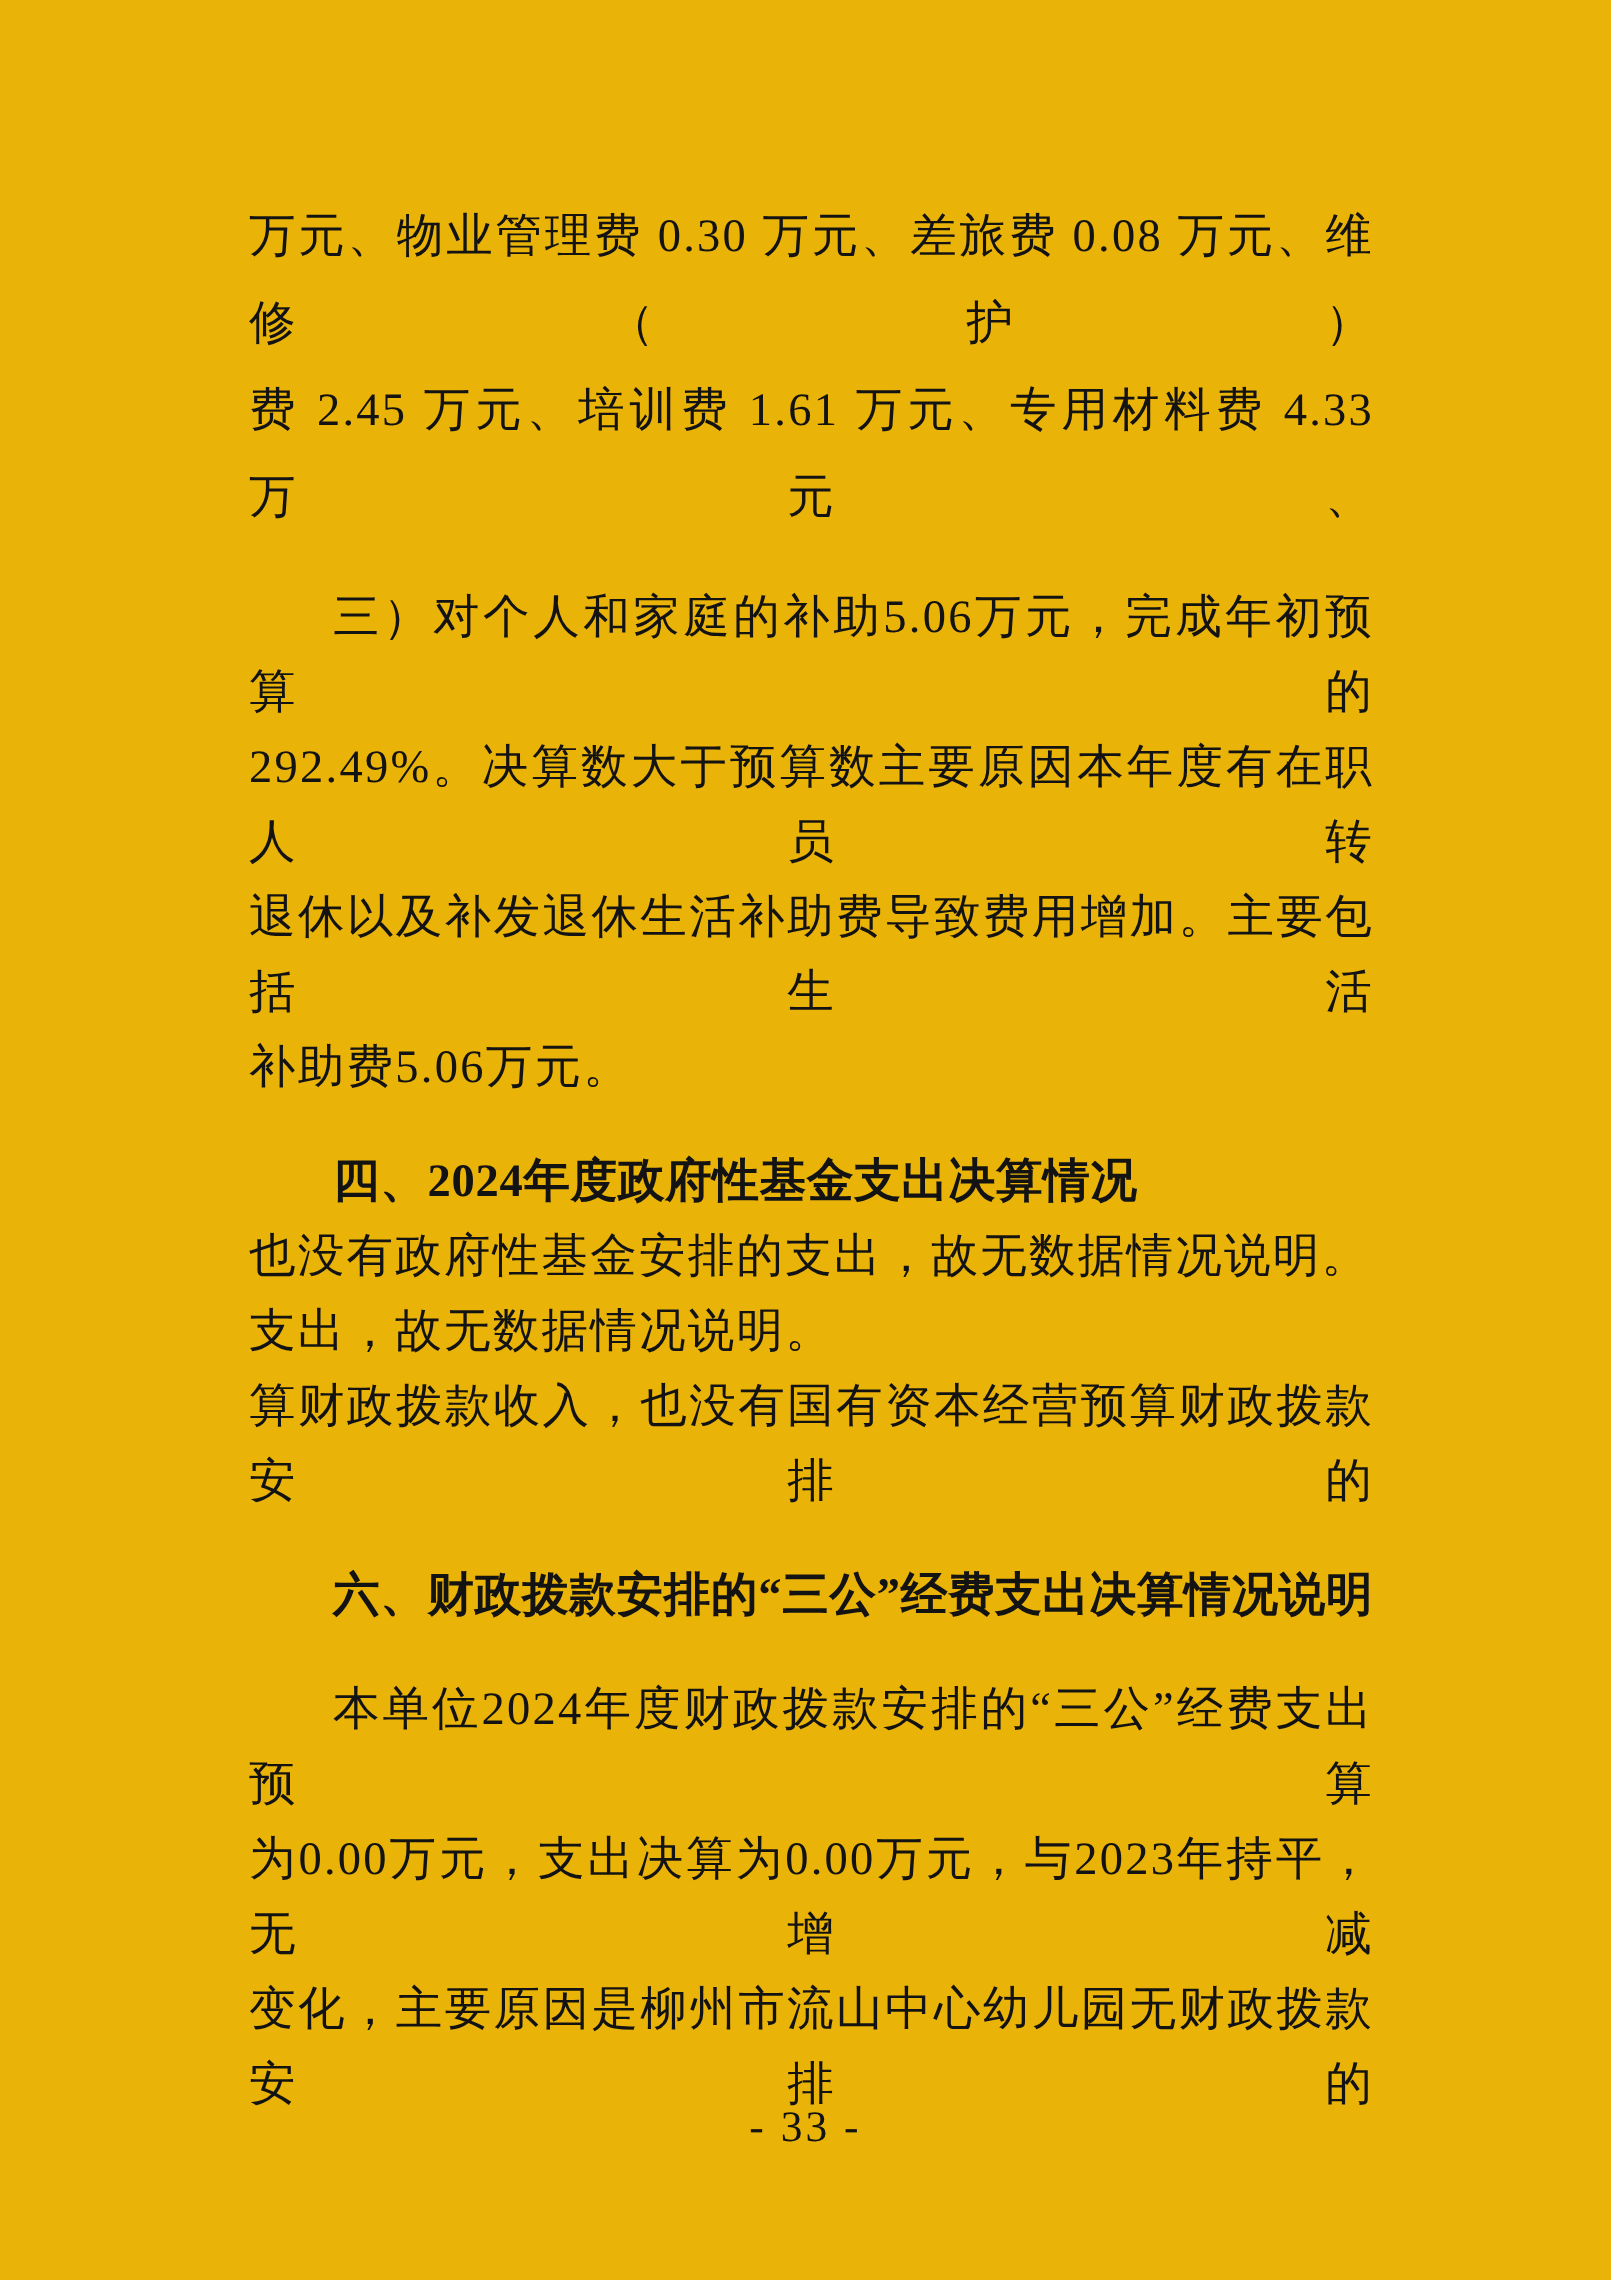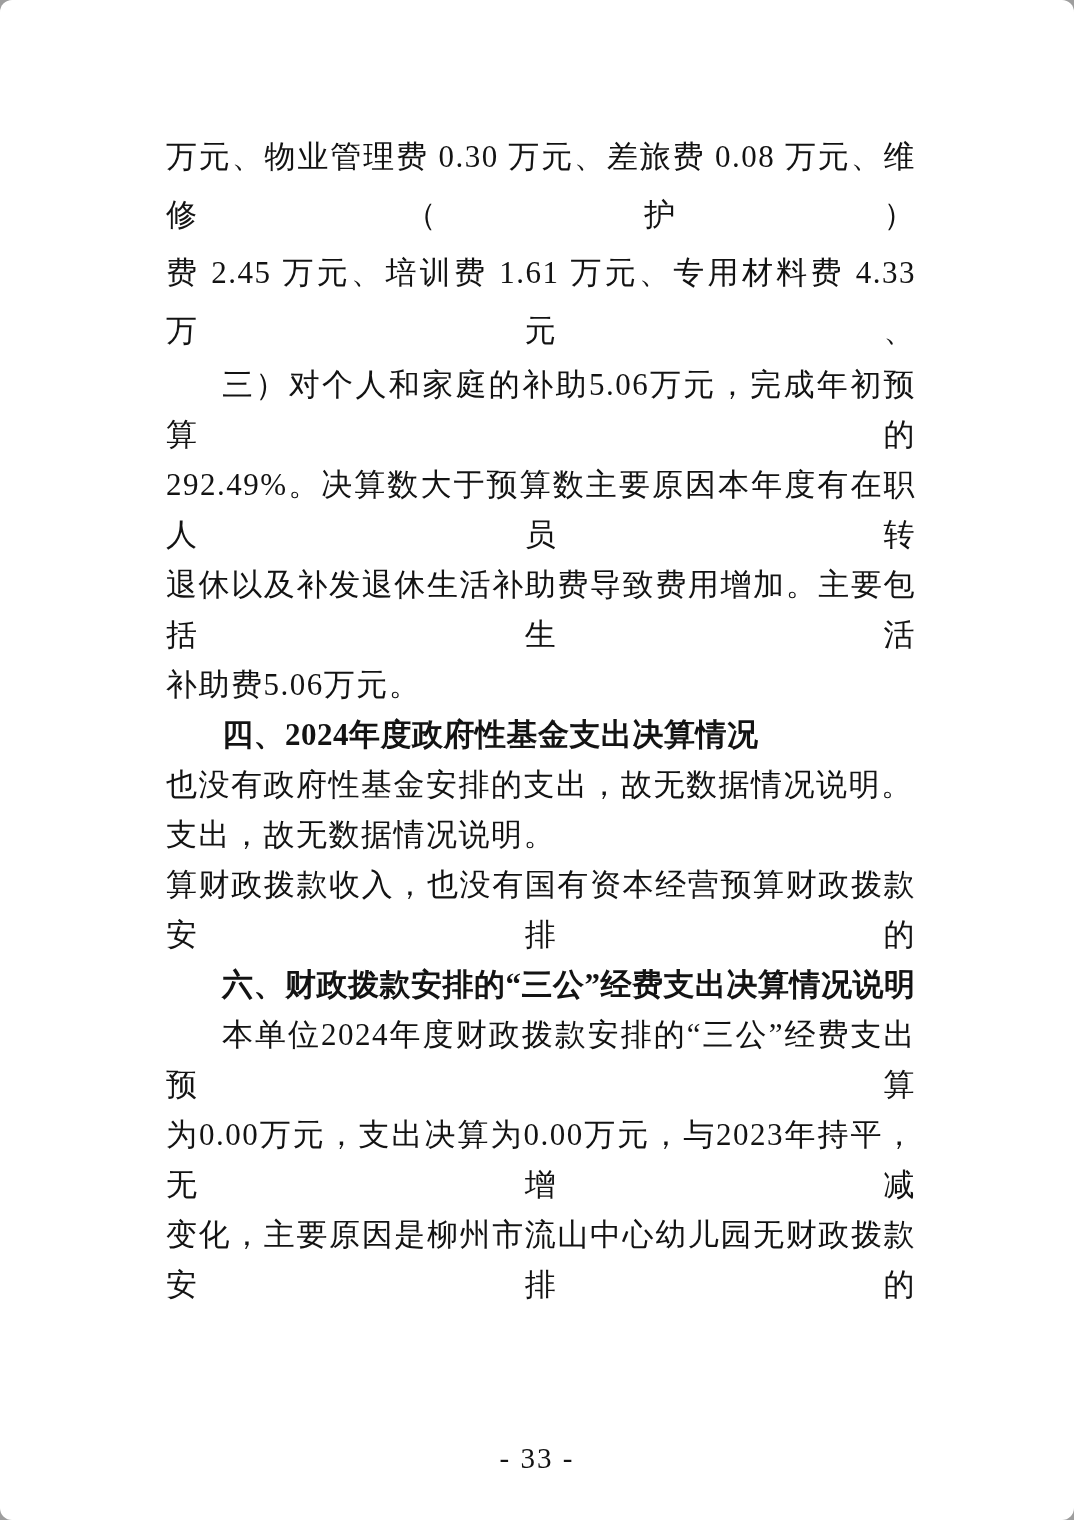--- a/index.html
+++ b/index.html
@@ -5,55 +5,55 @@
   html, body {
     margin: 0;
     padding: 0;
     background: #9e9e9e;
   }
   .page {
     position: relative;
     width: 1074px;
     height: 1520px;
     margin: 0 auto;
-    background: #ffffff;
+    background: #eab308;
     color: #131313;
     font-family: "Liberation Serif", "DejaVu Serif", serif;
     overflow: hidden;
-    border-radius: 12px;
   }
   .doc-body {
     position: absolute;
     left: 166px;
     top: 128px;
     width: 750px;
   }
   .block { margin: 0; }
   .line {
     font-size: 31px;
     letter-spacing: 1.5px;
     text-align: left;
     min-height: 1em;
   }
   .line.just {
     text-align: justify;
     text-align-last: justify;
   }
   .line.indent {
     text-indent: 56px;
+    margin-top: 26px;
   }
   .block.heading .line {
     font-family: Liberation Serif, serif;
     font-weight: 700;
     letter-spacing: 0.5px;
   }
   .footer {
     position: absolute;
     left: 0;
-    top: 1442px;
+    top: 1402px;
     width: 100%;
     text-align: center;
   }
   .footer span {
     font-size: 29px;
     letter-spacing: 2px;
     color: #131313;
   }
 </style>
 </head>

